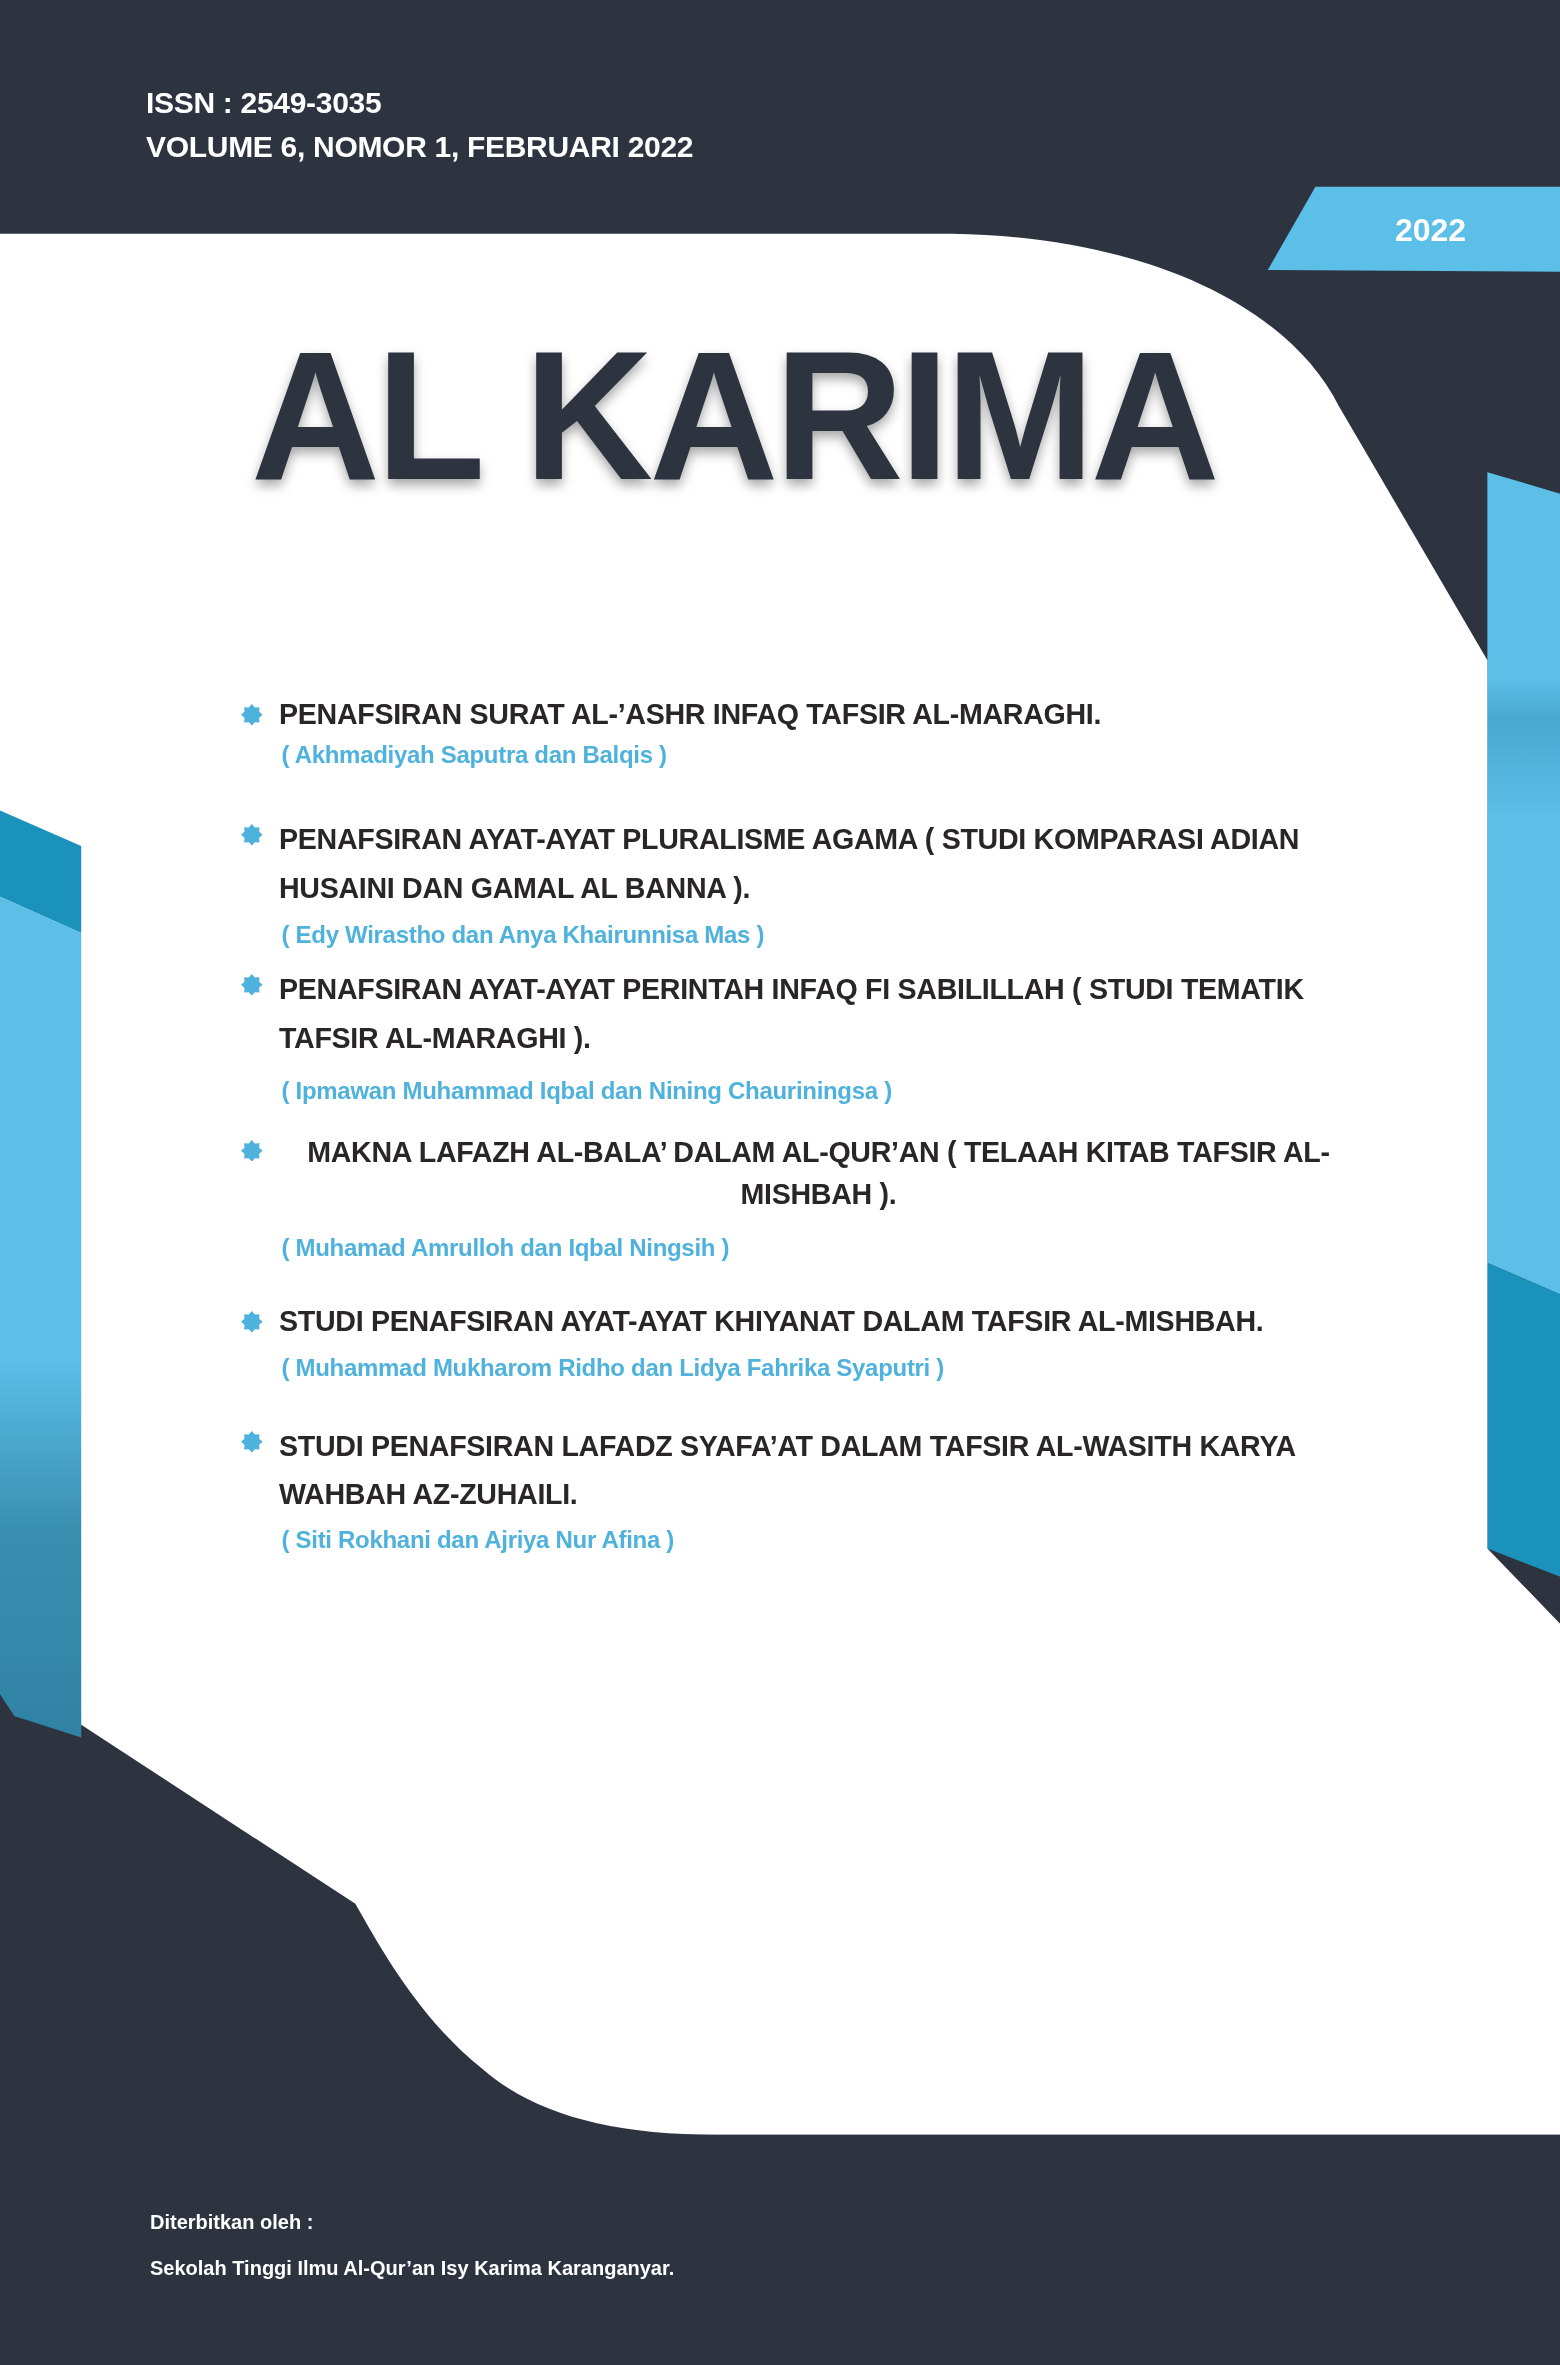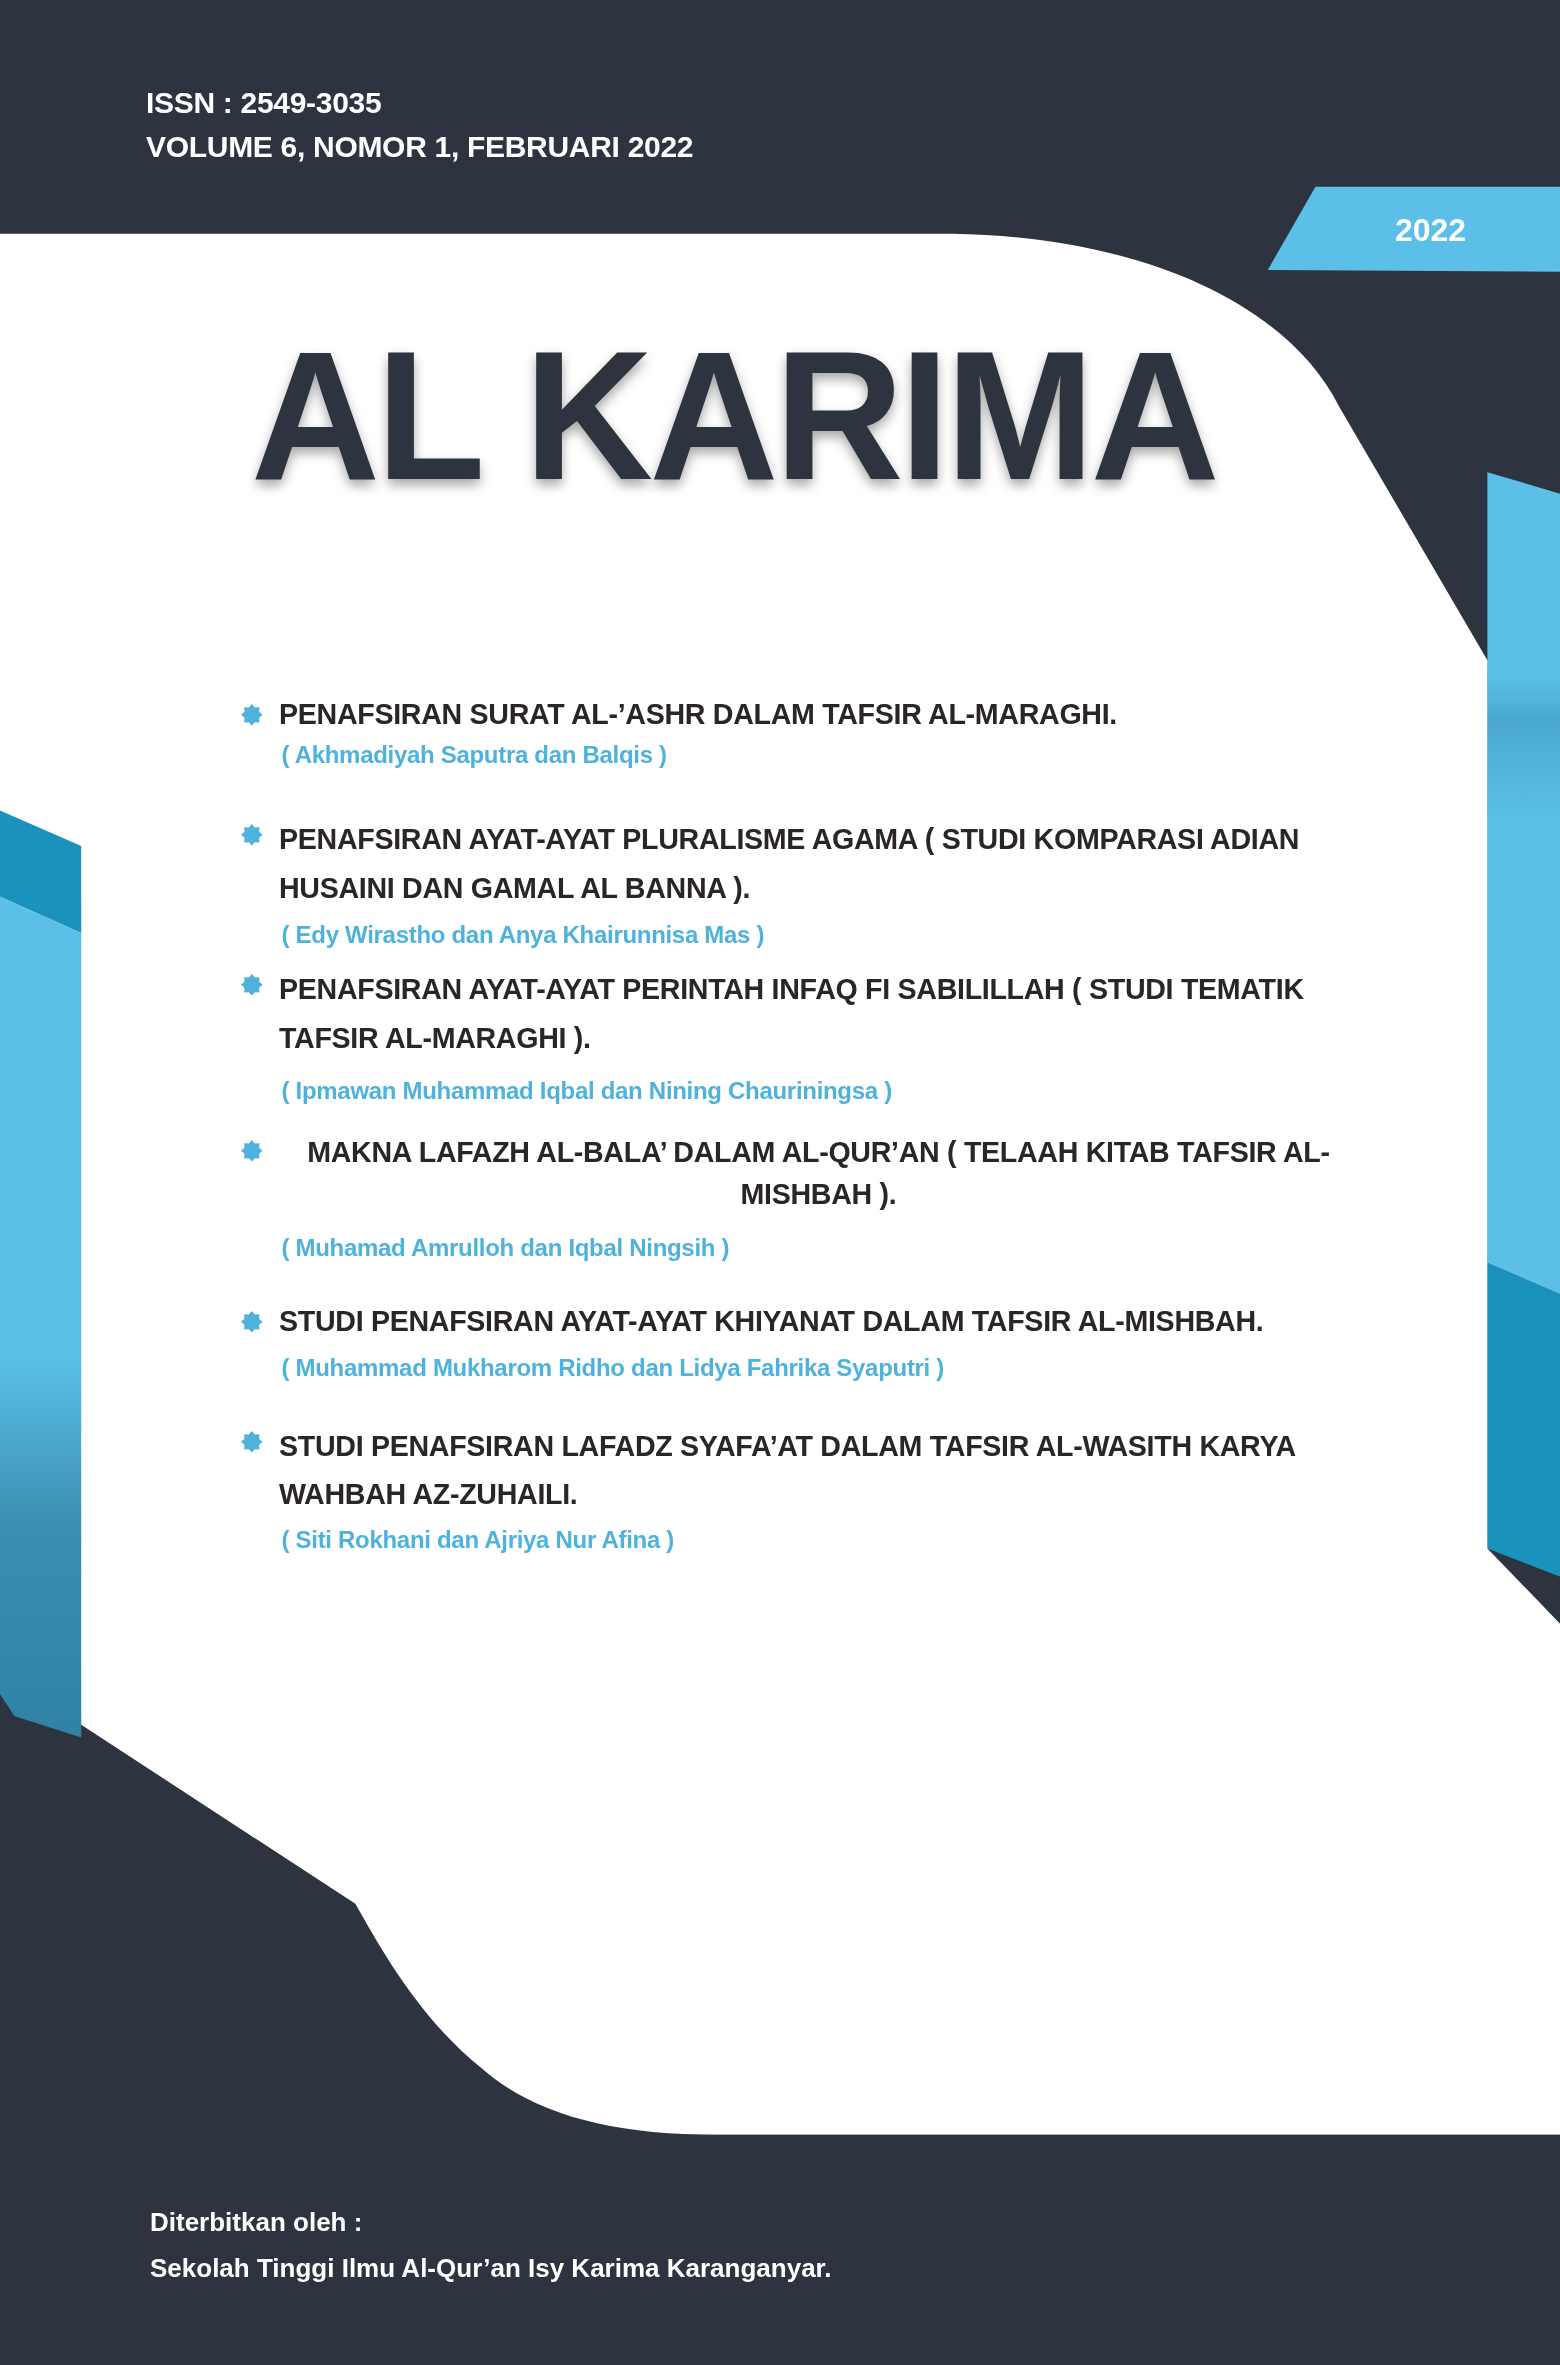--- a/index.html
+++ b/index.html
@@ -7,21 +7,21 @@
   .bg-svg { position: absolute; left: 0; top: 0; width: 1561px; height: 2366px; }
   .header-info { position: absolute; left: 146px; top: 81px; color: #ffffff; font-weight: bold; font-size: 30px; line-height: 44px; letter-spacing: -0.3px; }
   .header-info div { white-space: nowrap; }
   .year-badge { position: absolute; left: 1345px; top: 202px; width: 171px; text-align: center; color: #ffffff; font-weight: bold; font-size: 32px; line-height: 57px; }
   .journal-title { position: absolute; left: 251px; top: 320px; color: #2d3440; font-weight: bold; font-size: 184px; line-height: 190px; letter-spacing: -3.8px; white-space: nowrap; text-shadow: 0 6.3px 11.4px rgba(0,0,0,0.35); transform: scaleX(0.97); transform-origin: left top; }
   .articles { position: absolute; left: 241px; top: 695px; width: 1117px; }
   .article { position: relative; padding-left: 38px; }
   .article .bullet { position: absolute; left: 0; top: 9px; width: 21.6px; height: 21.6px; }
   .article .title { color: #2a2526; font-weight: bold; font-size: 28.6px; line-height: 49px; letter-spacing: -0.3px; }
   .article .authors { color: #4fb2dc; font-weight: bold; font-size: 24px; line-height: 44px; letter-spacing: -0.3px; margin-left: 2.5px; }
-  .publisher { position: absolute; left: 150px; top: 2199px; color: #ffffff; font-weight: bold; font-size: 26px; line-height: 46px; }
+  .publisher { position: absolute; left: 150px; top: 2199px; color: #ffffff; font-weight: bold; font-size: 20px; line-height: 46px; }
   .publisher div { white-space: nowrap; }
 </style>
 </head>
 <body>
 
 <svg class="bg-svg" viewBox="0 0 2460 3728" xmlns="http://www.w3.org/2000/svg">
   <defs>
     <linearGradient id="leftShade" x1="0" y1="0" x2="0" y2="1">
       <stop offset="0" stop-color="#5bbfe8"></stop>
       <stop offset="0.55" stop-color="#5bbfe8"></stop>
@@ -76,21 +76,21 @@
 
 <div class="year-badge">2022</div>
 
 <div class="journal-title">AL KARIMA</div>
 
 <div class="articles">
   <div class="article" style="margin-bottom:38px;">
     <svg class="bullet" viewBox="-10 -10 20 20">
         <polygon points="0,-10 2.8,-6.8 7.1,-7.1 6.8,-2.8 10,0 6.8,2.8 7.1,7.1 2.8,6.8 0,10 -2.8,6.8 -7.1,7.1 -6.8,2.8 -10,0 -6.8,-2.8 -7.1,-7.1 -2.8,-6.8" fill="#4fb2dc"></polygon>
       </svg>
-    <div class="title" style="line-height:38px;">PENAFSIRAN SURAT AL-’ASHR DALAM TAFSIR AL-MARAGHI.</div>
+    <div class="title" style="line-height:38px;">PENAFSIRAN SURAT AL-’ASHR INFAQ TAFSIR AL-MARAGHI.</div>
     <div class="authors">( Akhmadiyah Saputra dan Balqis )</div>
   </div>
   <div class="article" style="margin-bottom:7.6px;">
     <svg class="bullet" viewBox="-10 -10 20 20">
         <polygon points="0,-10 2.8,-6.8 7.1,-7.1 6.8,-2.8 10,0 6.8,2.8 7.1,7.1 2.8,6.8 0,10 -2.8,6.8 -7.1,7.1 -6.8,2.8 -10,0 -6.8,-2.8 -7.1,-7.1 -2.8,-6.8" fill="#4fb2dc"></polygon>
       </svg>
     <div class="title">PENAFSIRAN AYAT-AYAT PLURALISME AGAMA ( STUDI KOMPARASI ADIAN HUSAINI DAN GAMAL AL BANNA ).</div>
     <div class="authors">( Edy Wirastho dan Anya Khairunnisa Mas )</div>
   </div>
   <div class="article" style="margin-bottom:18px;">

